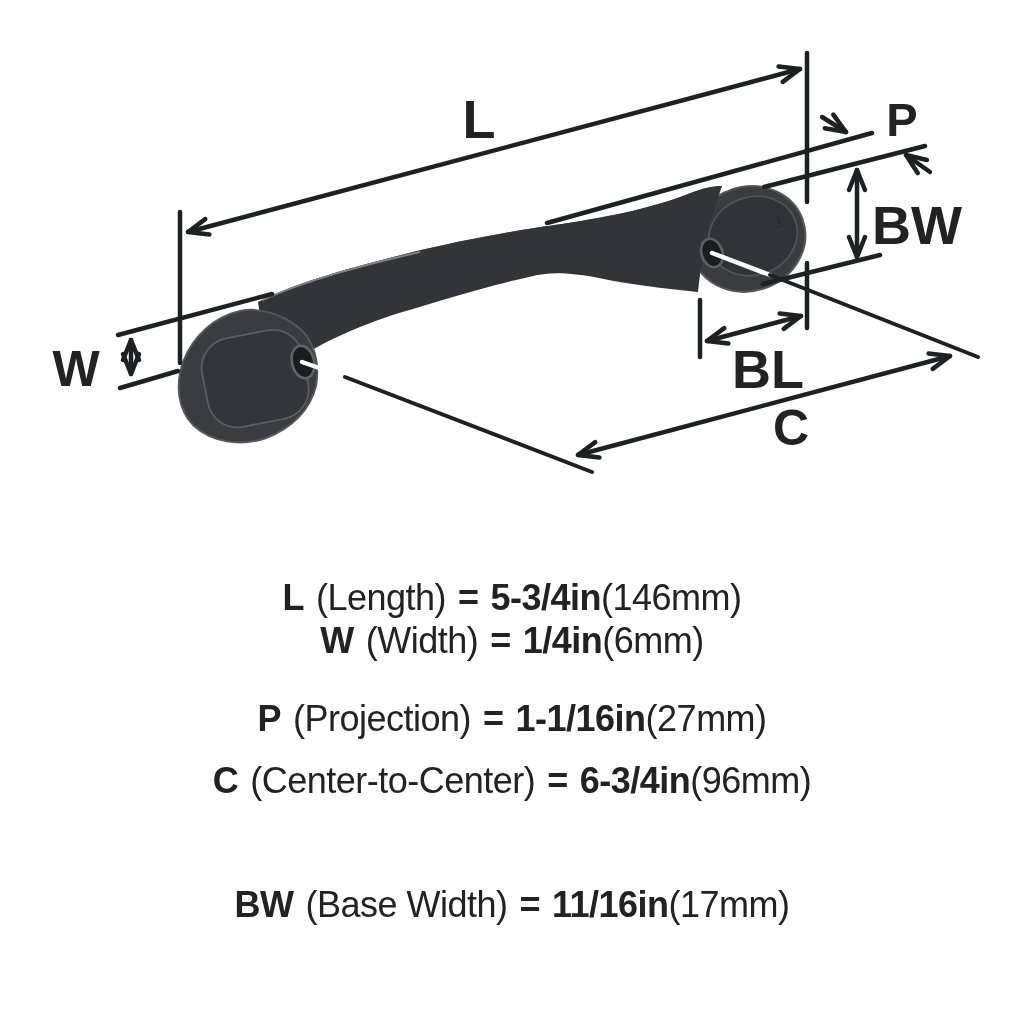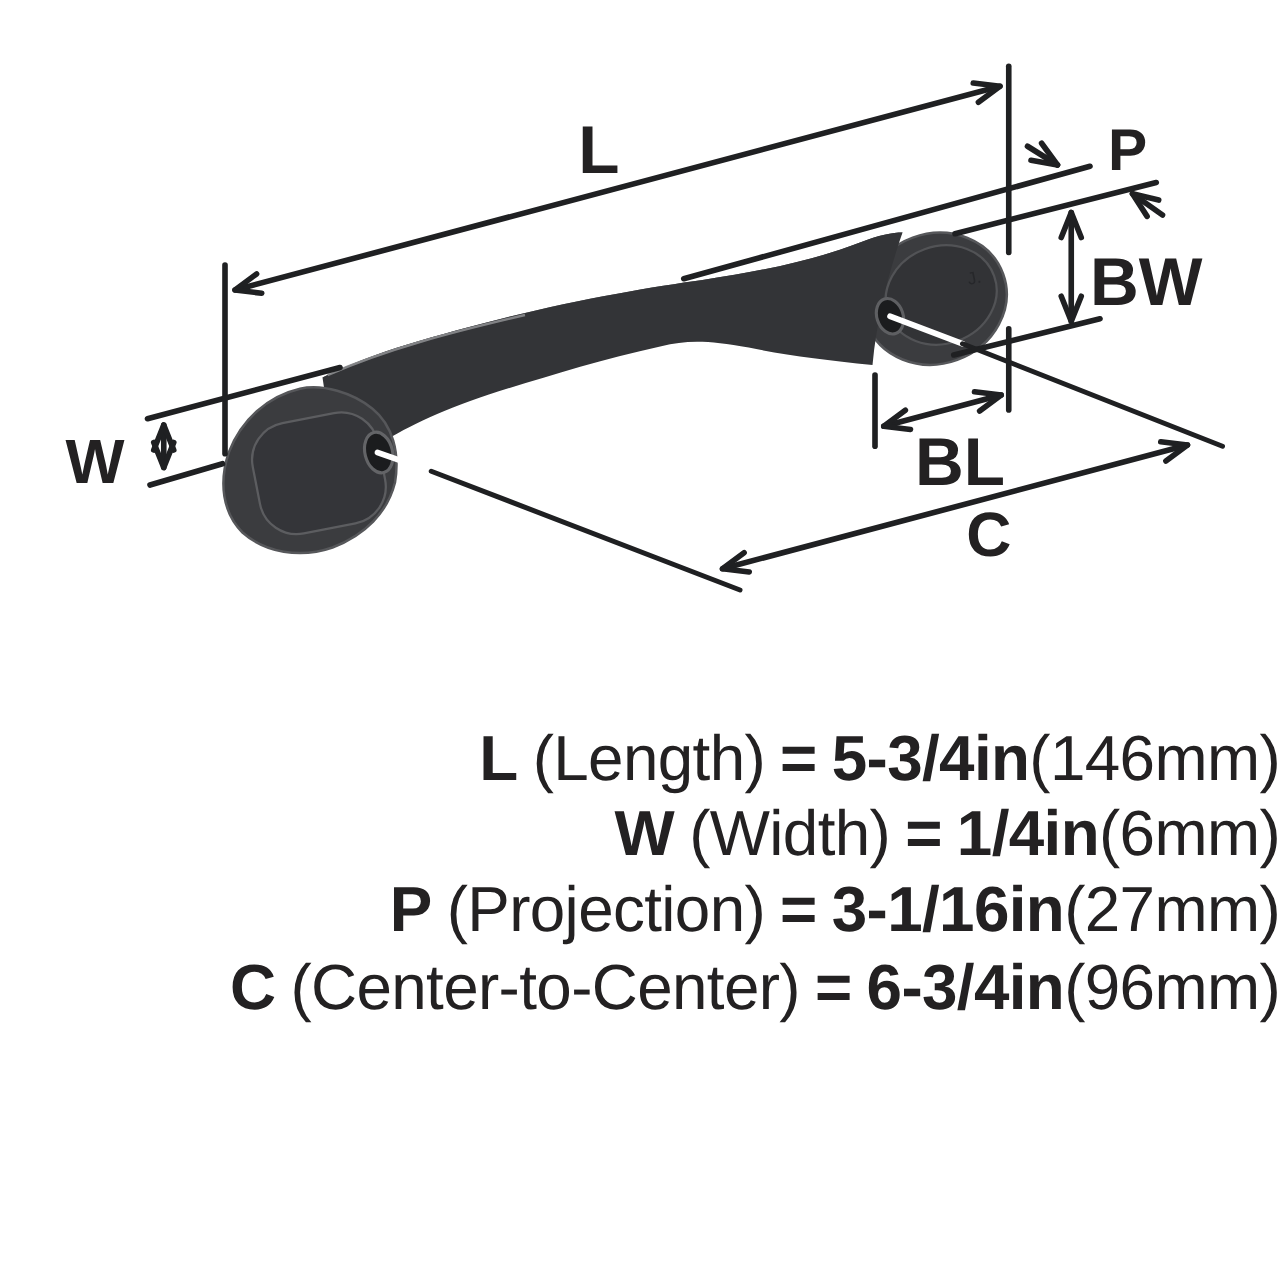--- a/index.html
+++ b/index.html
@@ -9,22 +9,22 @@
   }
   svg{position:absolute;left:0;top:0;}
   .dim{stroke:var(--line,#1f2022);stroke-width:4.5;fill:none;stroke-linecap:round;}
   .leaderw{stroke:var(--leader_white,#ffffff);stroke-width:4.5;fill:none;stroke-linecap:round;}
   .dim-label{
     font-family:"Liberation Sans",sans-serif;font-weight:bold;
     fill:var(--text,#232122);text-anchor:middle;letter-spacing:0px;
   }
   .specs{position:absolute;left:0;top:0;width:1024px;height:1024px;pointer-events:none;}
   .spec-row{
-    position:absolute;left:0;width:1024px;text-align:right;
-    font-size:51px;color:var(--text,#232122);letter-spacing:-0.5px;white-space:nowrap;
+    position:absolute;left:0;width:1024px;text-align:center;
+    font-size:36px;color:var(--text,#232122);letter-spacing:-0.5px;white-space:nowrap;
   }
   .spec-row span{margin-right:12px;}
   .spec-row span.val{margin-right:0;}
   .spec-row span:last-child{margin-right:0;}
   .b{font-weight:700;}
   .r{font-weight:400;}
 </style>
 </head>
 <body>
 
@@ -127,28 +127,31 @@
       <text class="dim-label" x="76" y="386" font-size="50">W</text>
     </g>
   </svg>
 
   <div class="specs">
 
     <div class="spec-row" style="top:577px">
       <span class="b">L</span><span class="r">(Length)</span><span class="b">=</span><span class="b val">5-3/4in</span><span class="r">(146mm)</span>
     </div>
 
-    <div class="spec-row" style="top:637px">
+    <div class="spec-row" style="top:620px">
       <span class="b">W</span><span class="r">(Width)</span><span class="b">=</span><span class="b val">1/4in</span><span class="r">(6mm)</span>
     </div>
 
     <div class="spec-row" style="top:698px">
-      <span class="b">P</span><span class="r">(Projection)</span><span class="b">=</span><span class="b val">3-1/16in</span><span class="r">(27mm)</span>
+      <span class="b">P</span><span class="r">(Projection)</span><span class="b">=</span><span class="b val">1-1/16in</span><span class="r">(27mm)</span>
     </div>
 
     <div class="spec-row" style="top:760px">
       <span class="b">C</span><span class="r">(Center-to-Center)</span><span class="b">=</span><span class="b val">6-3/4in</span><span class="r">(96mm)</span>
     </div>
 
 
+    <div class="spec-row" style="top:884px">
+      <span class="b">BW</span><span class="r">(Base Width)</span><span class="b">=</span><span class="b val">11/16in</span><span class="r">(17mm)</span>
+    </div>
 
   </div>
 </div>
 
 </body></html>

